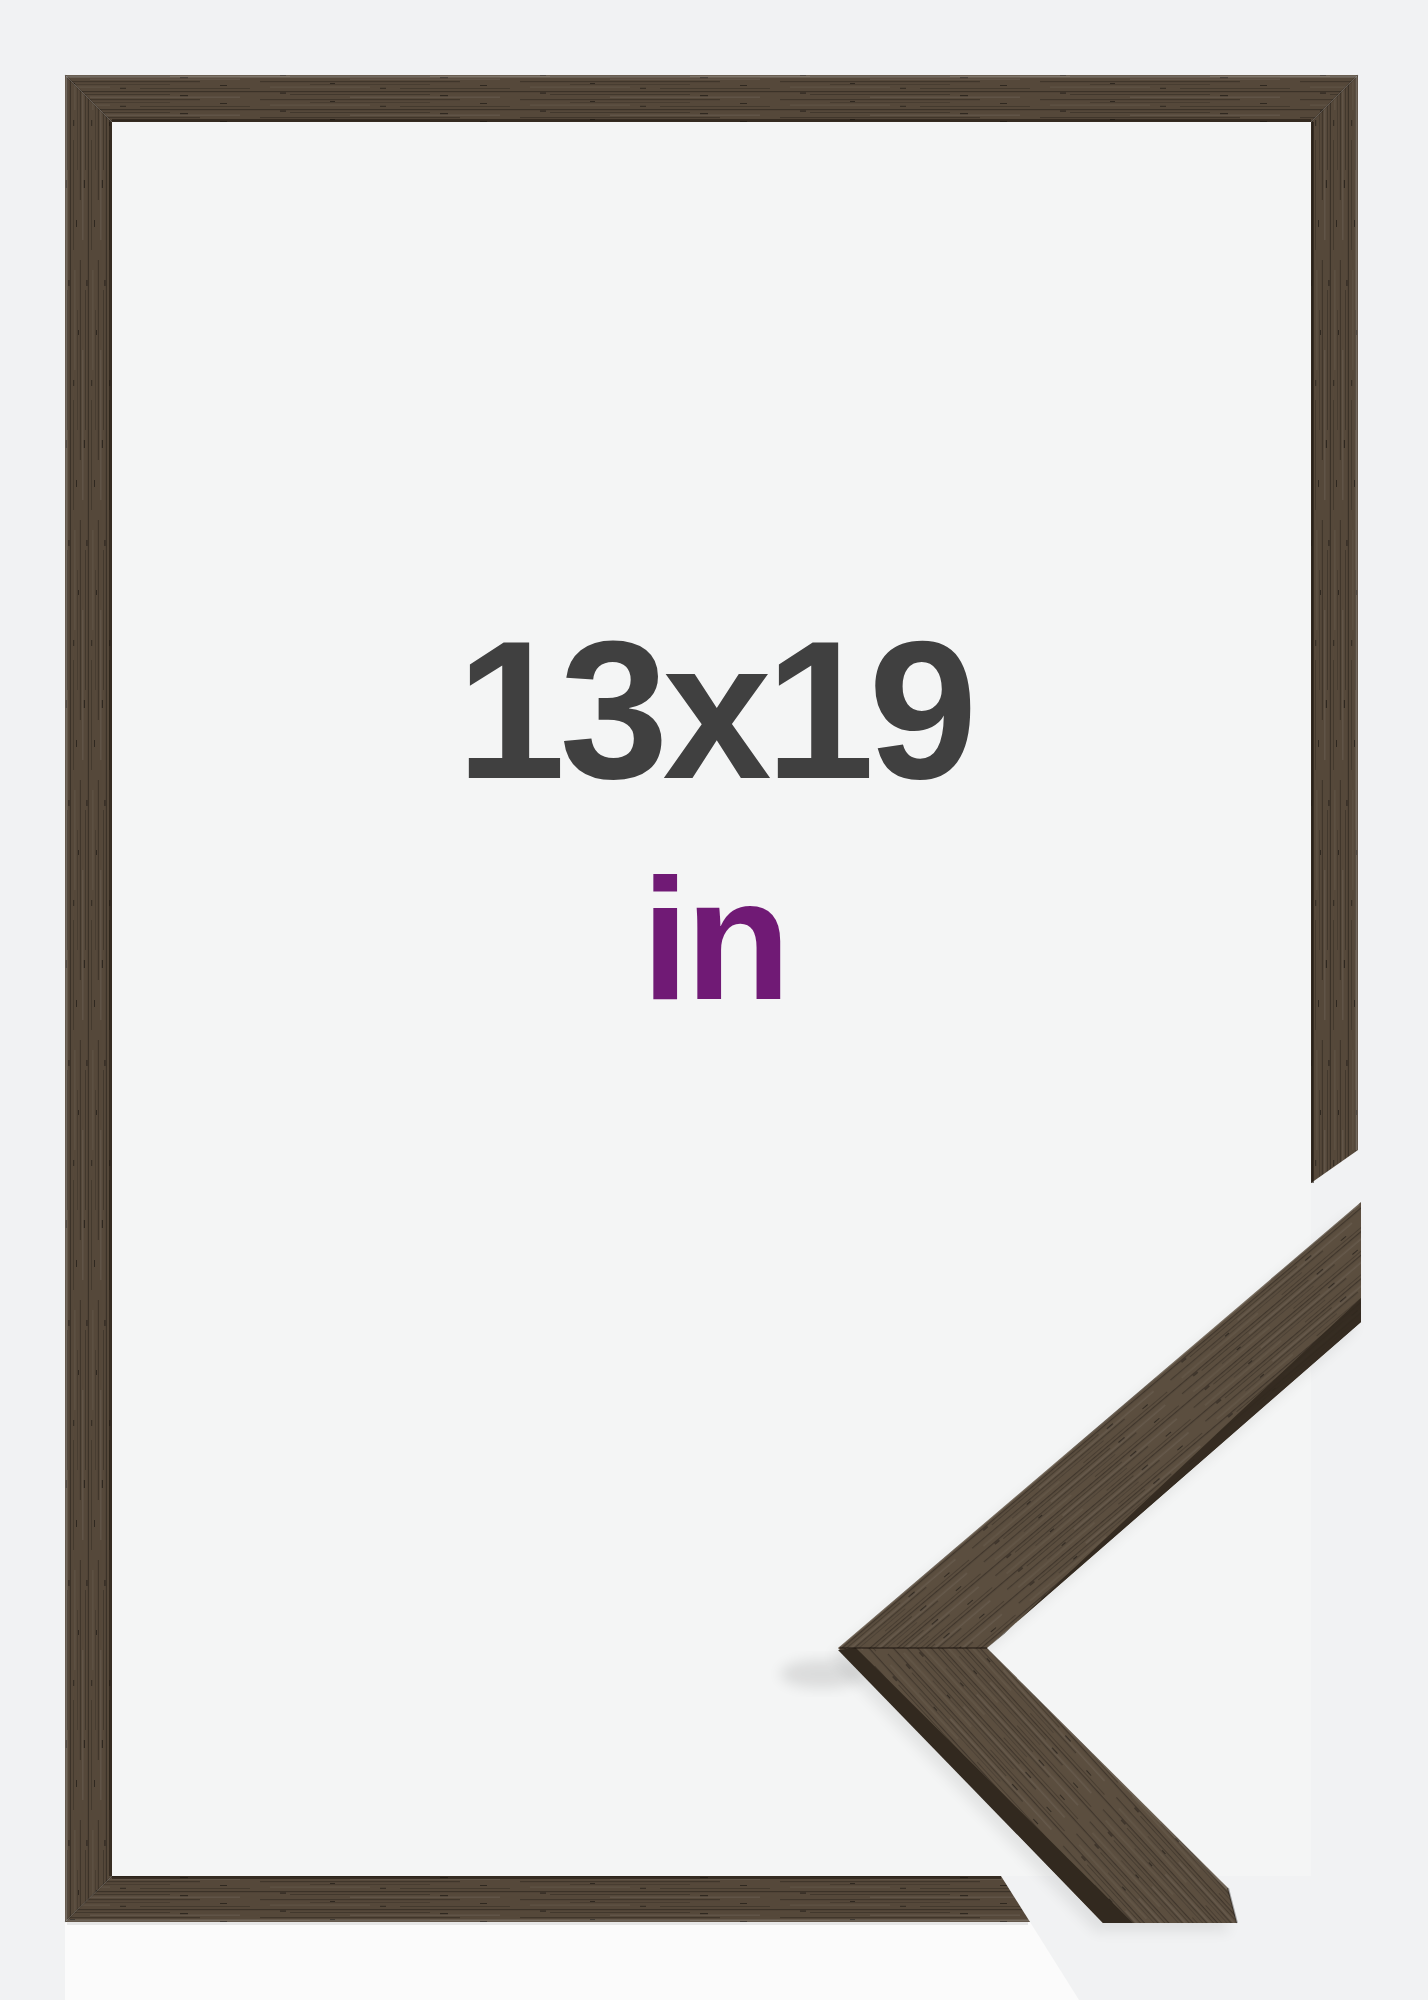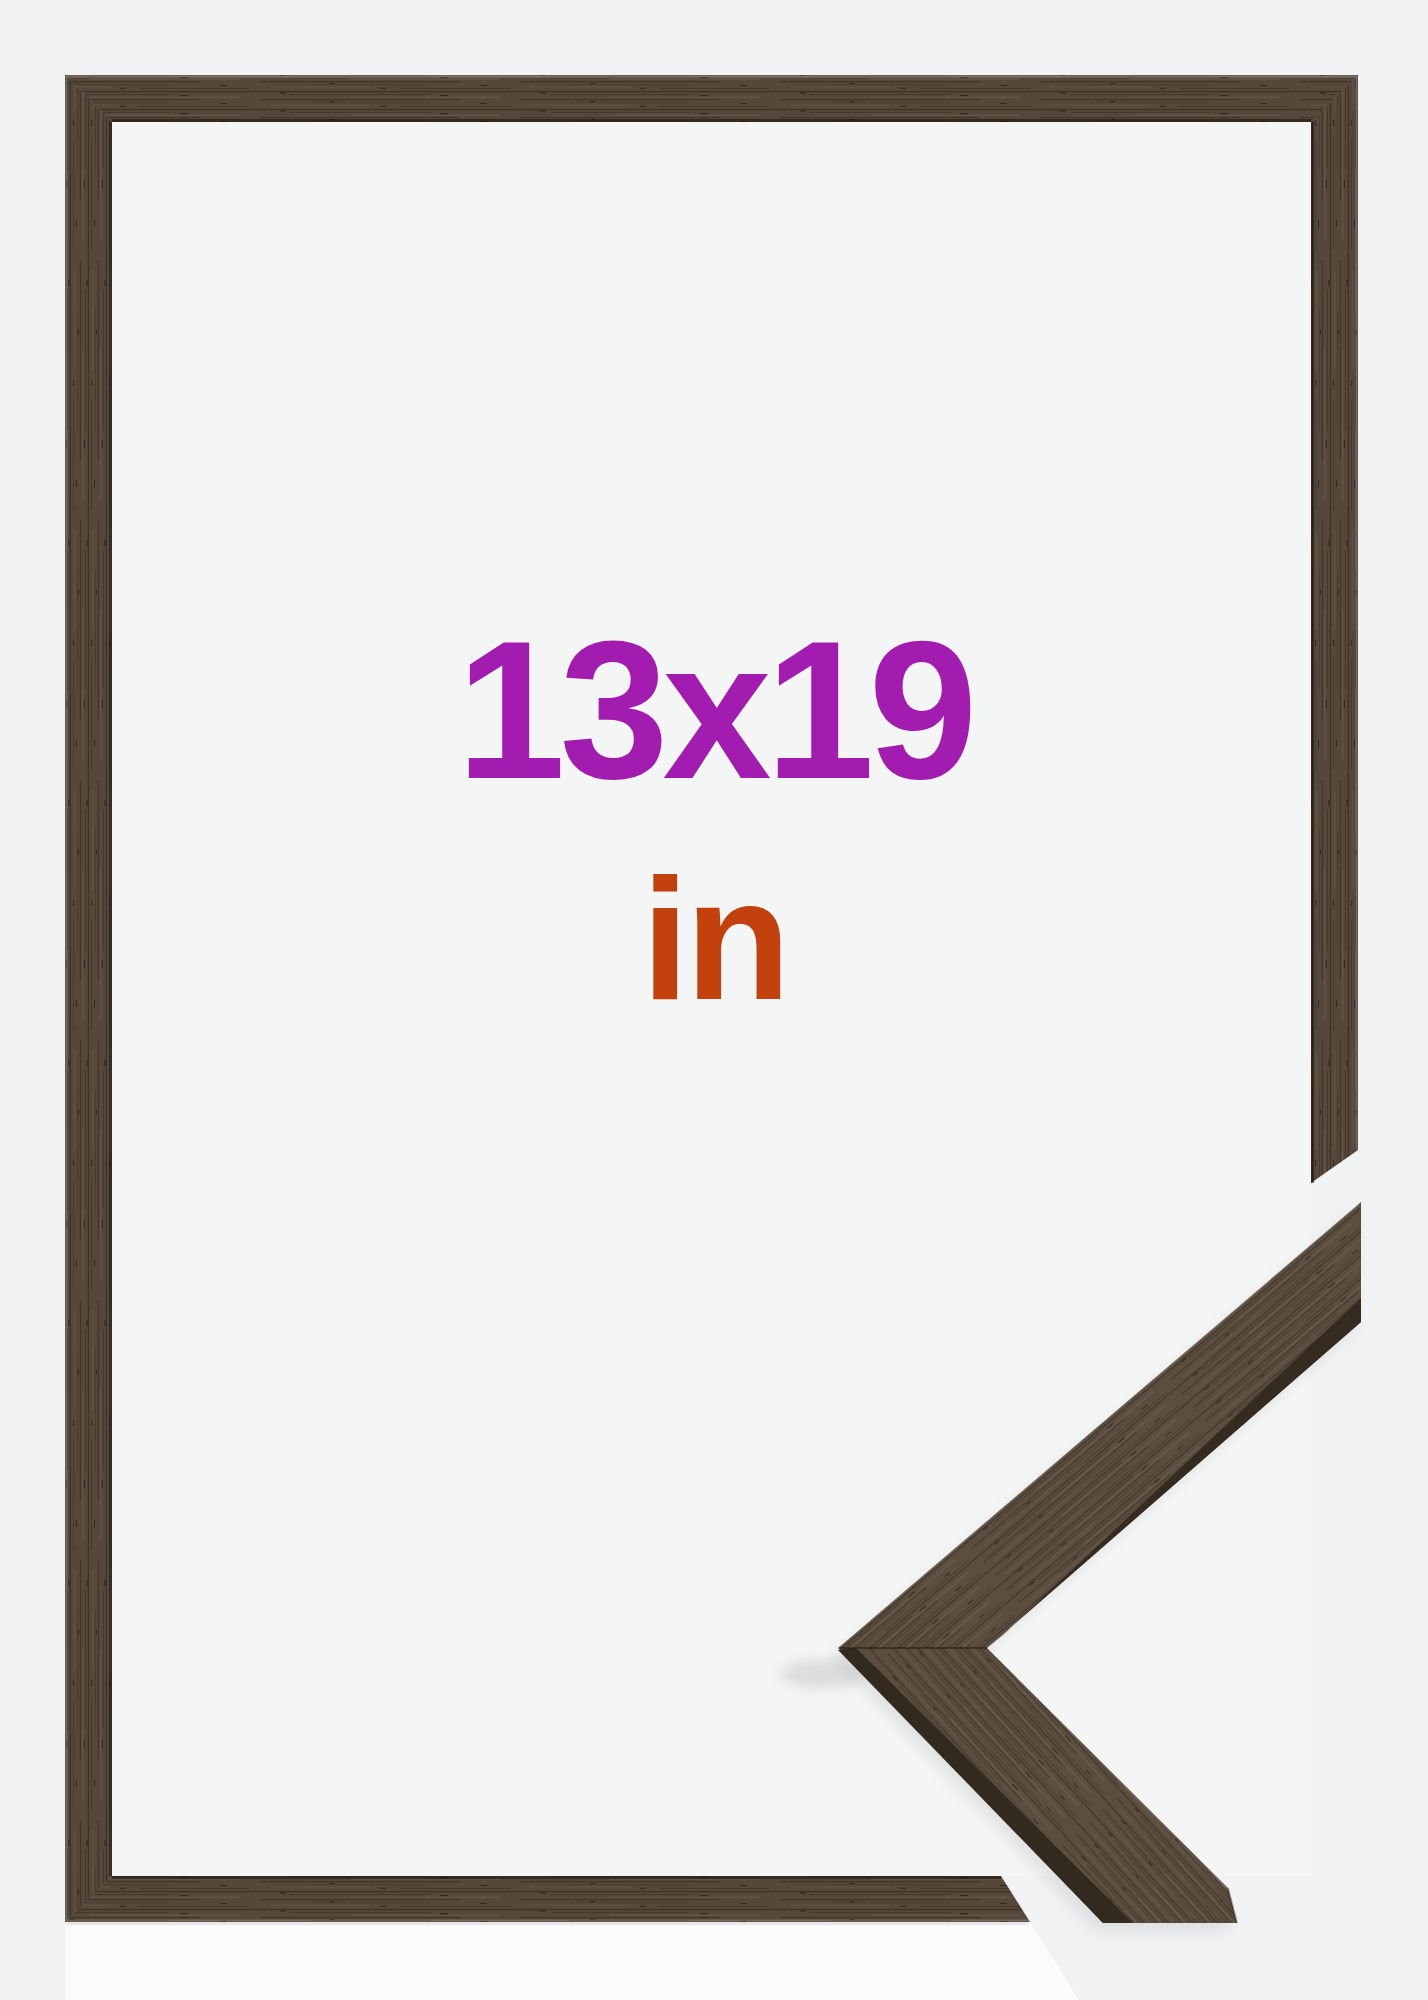--- a/index.html
+++ b/index.html
@@ -24,34 +24,34 @@
   .size-label {
     position: absolute;
     left: 0;
     top: 613px;
     width: 100%;
     text-align: center;
     font-size: 196px;
     line-height: 196px;
     font-weight: 700;
     letter-spacing: -6px;
-    color: #a21caf;
+    color: #404040;
     white-space: nowrap;
   }
   .unit-label {
     position: absolute;
     left: 0;
     top: 853px;
     width: 100%;
     text-align: center;
     font-size: 173px;
     line-height: 173px;
     font-weight: 700;
     letter-spacing: -4px;
-    color: #c2410c;
+    color: #701a75;
     white-space: nowrap;
   }
 </style>
 </head>
 <body>
 
 <div class="canvas">
 
   <svg class="frame-svg" width="1428" height="2000" viewBox="0 0 1428 2000">
     <defs>

